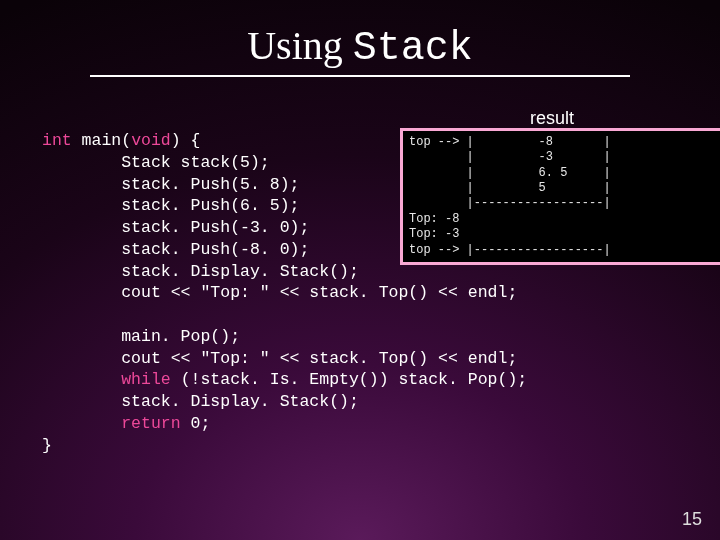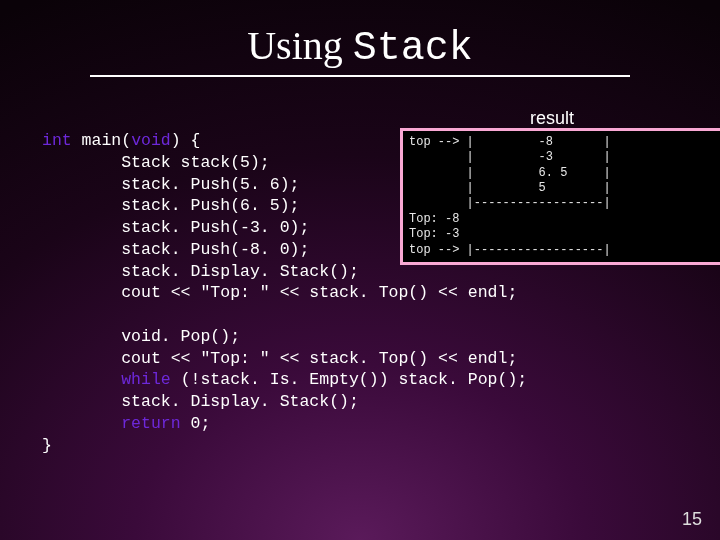--- a/index.html
+++ b/index.html
@@ -32,21 +32,21 @@
   }
   .code{
     position:absolute;
     top:130px;left:42px;
     font-family:"Courier New",monospace;
     font-size:16.5px;
     line-height:1.32;
     color:#fff;
     white-space:pre;
   }
-  .kw{color:#6d28d9}
+  .kw{color:#ec4899}
   .terminal{
     position:absolute;
     top:128px;left:400px;
     width:335px;
     background:#000;
     border:3px solid #f9a8d4;
     font-family:"Courier New",monospace;
     font-size:12px;
     line-height:1.28;
     color:#e8e8e8;
@@ -76,27 +76,27 @@
 <span>        |         -3       |</span>
 <span>        |         6. 5     |</span>
 <span>        |         5        |</span>
 <span>        |------------------|</span>
 <span>Top: -8</span>
 <span>Top: -3</span>
 <span>top --&gt; |------------------|</span></div>
 
 <div class="code"><span class="kw">int</span><span> main(</span><span class="kw">void</span><span>) {</span>
 <span>        Stack stack(5);</span>
-<span>        stack. Push(5. 6);</span>
+<span>        stack. Push(5. 8);</span>
 <span>        stack. Push(6. 5);</span>
 <span>        stack. Push(-3. 0);</span>
 <span>        stack. Push(-8. 0);</span>
 <span>        stack. Display. Stack();</span>
 <span>        cout &lt;&lt; "Top: " &lt;&lt; stack. Top() &lt;&lt; endl;</span>
 <span></span>
-<span>        void. Pop();</span>
+<span>        main. Pop();</span>
 <span>        cout &lt;&lt; "Top: " &lt;&lt; stack. Top() &lt;&lt; endl;</span>
 <span>        </span><span class="kw">while</span><span> (!stack. Is. Empty()) stack. Pop();</span>
 <span>        stack. Display. Stack();</span>
 <span>        </span><span class="kw">return</span><span> 0;</span>
 <span>}</span></div>
 
 <div class="pagenum">15</div>
 
 </body></html>

